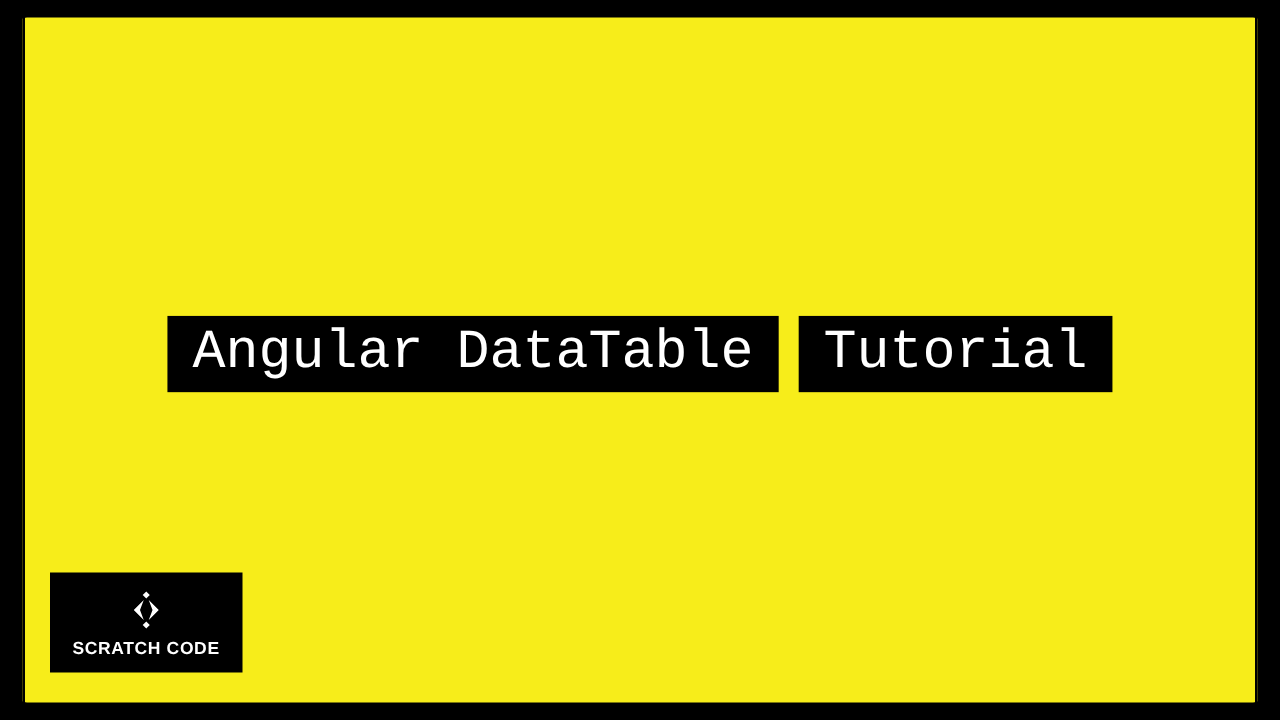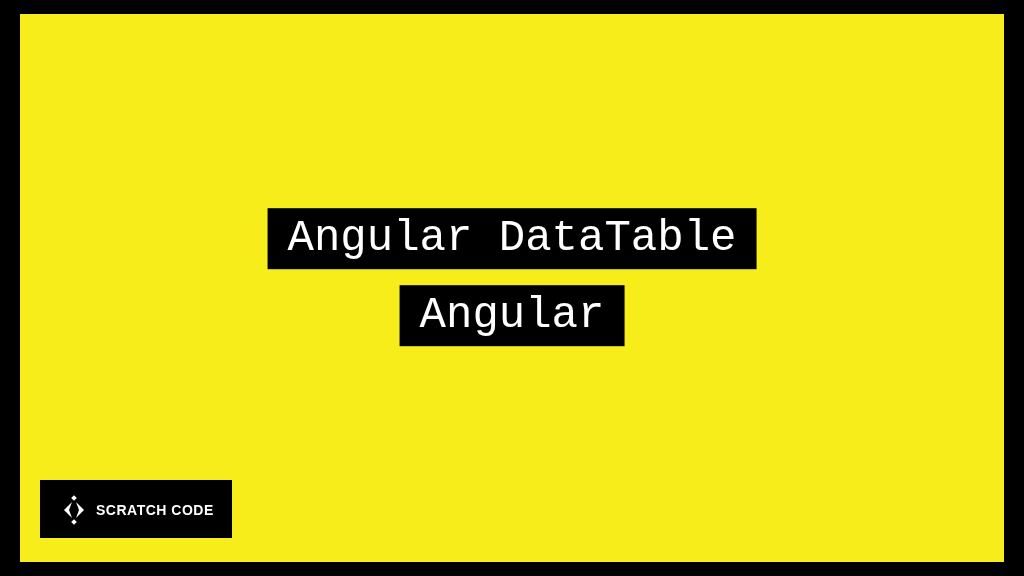--- a/index.html
+++ b/index.html
@@ -22,42 +22,42 @@
       bottom: 12px;
       background: #f7ed1a;
       border: 2px solid #000;
     }
     .title-container {
       position: absolute;
       top: 50%;
       left: 50%;
       transform: translate(-50%, -58%);
       display: flex;
-      flex-direction: column;
+      flex-direction: row;
       align-items: center;
       gap: 16px;
     }
     .title-line {
       background: #000;
       color: #fff;
       font-family: "Courier New", Courier, monospace;
       font-size: 44px;
       font-weight: normal;
       padding: 4px 20px;
       white-space: nowrap;
       line-height: 1.2;
     }
     .logo-box {
       position: absolute;
       bottom: 24px;
       left: 20px;
       background: #000;
       padding: 14px 18px 12px 18px;
       display: flex;
-      flex-direction: row;
+      flex-direction: column;
       align-items: center;
       gap: 6px;
     }
     .logo-icon {
       width: 32px;
       height: 32px;
       display: flex;
       align-items: center;
       justify-content: center;
     }
@@ -77,21 +77,21 @@
     .notch-tr { top: 10px; right: 16px; width: 8px; height: 4px; transform: rotate(20deg); }
     .notch-bl { bottom: 10px; left: 16px; width: 8px; height: 4px; transform: rotate(20deg); }
     .notch-br { bottom: 10px; right: 16px; width: 8px; height: 4px; transform: rotate(-20deg); }
   </style>
 </head>
 <body>
 
 <div class="frame">
   <div class="title-container">
     <div class="title-line">Angular DataTable</div>
-    <div class="title-line">Angular</div>
+    <div class="title-line">Tutorial</div>
   </div>
 
   <div class="logo-box">
     <div class="logo-icon">
       <svg viewBox="0 0 32 32" width="32" height="32">
         <g fill="#fff">
           <rect x="14" y="2" width="4" height="4" transform="rotate(45 16 4)"></rect>
           <rect x="14" y="26" width="4" height="4" transform="rotate(45 16 28)"></rect>
           <path d="M 14 8 L 6 16 L 14 24 L 11 16 Z"></path>
           <path d="M 18 8 L 26 16 L 18 24 L 21 16 Z"></path>

